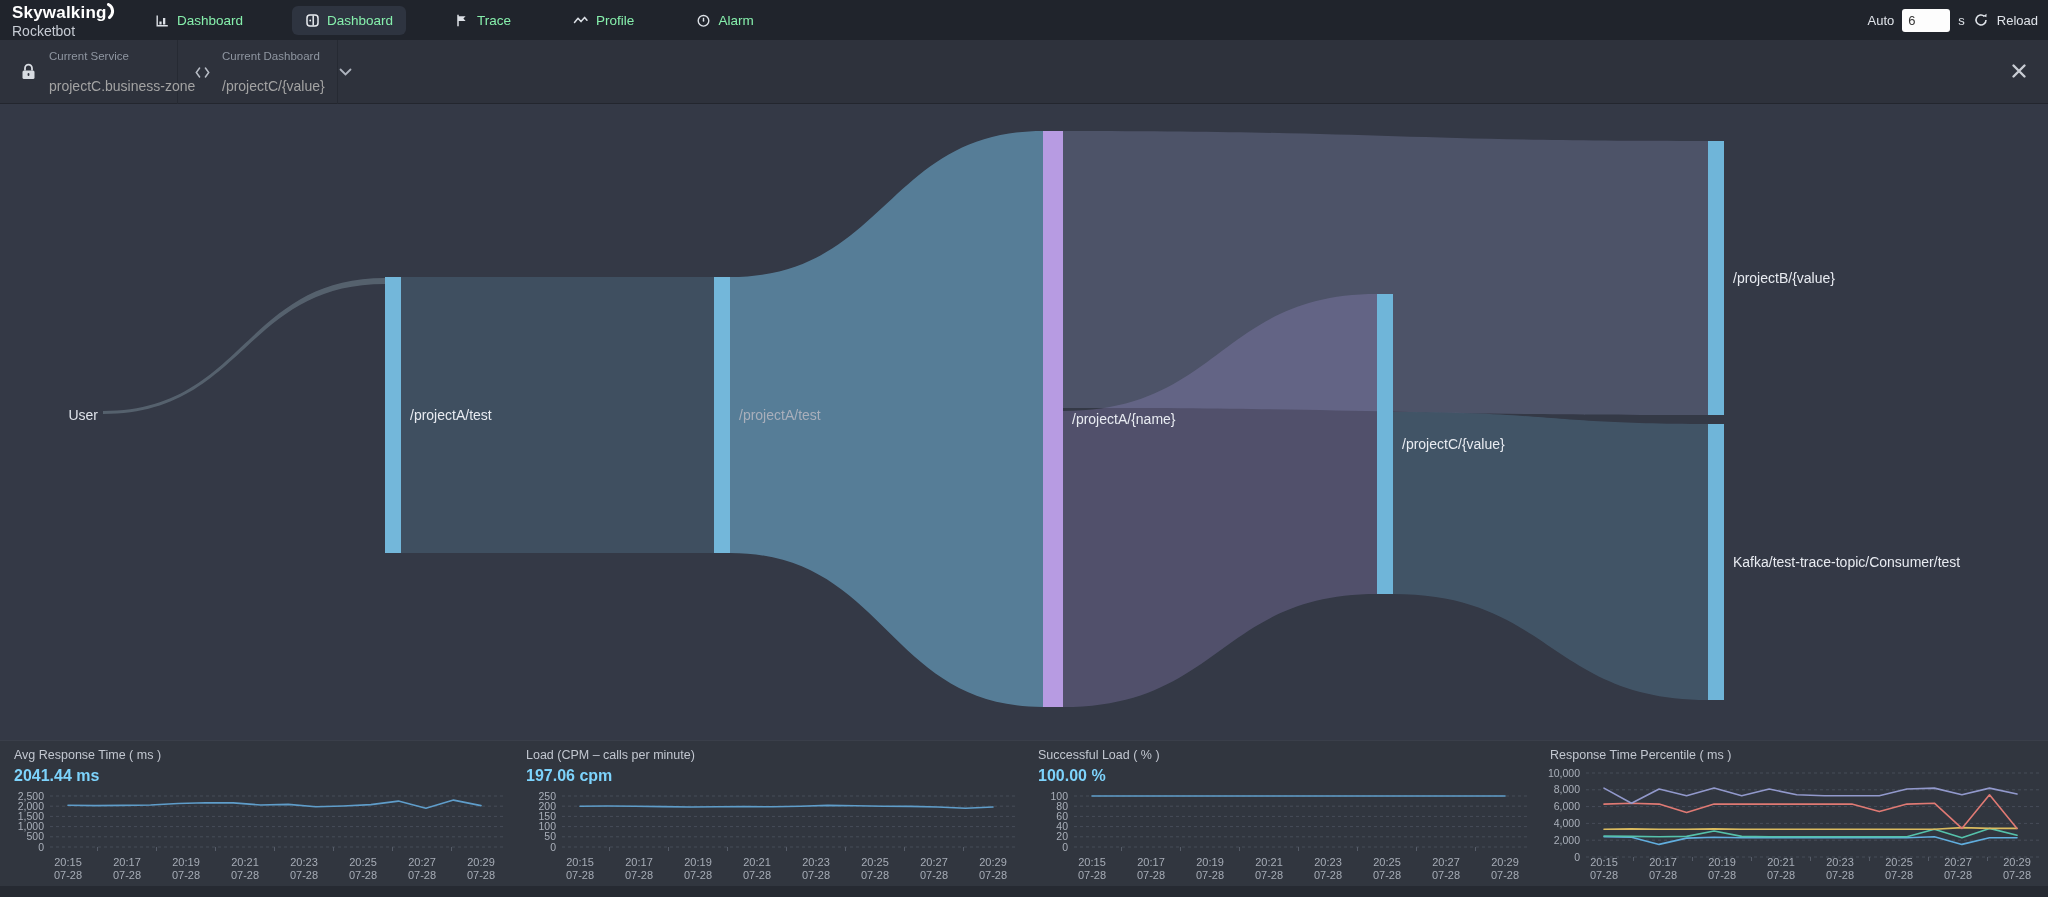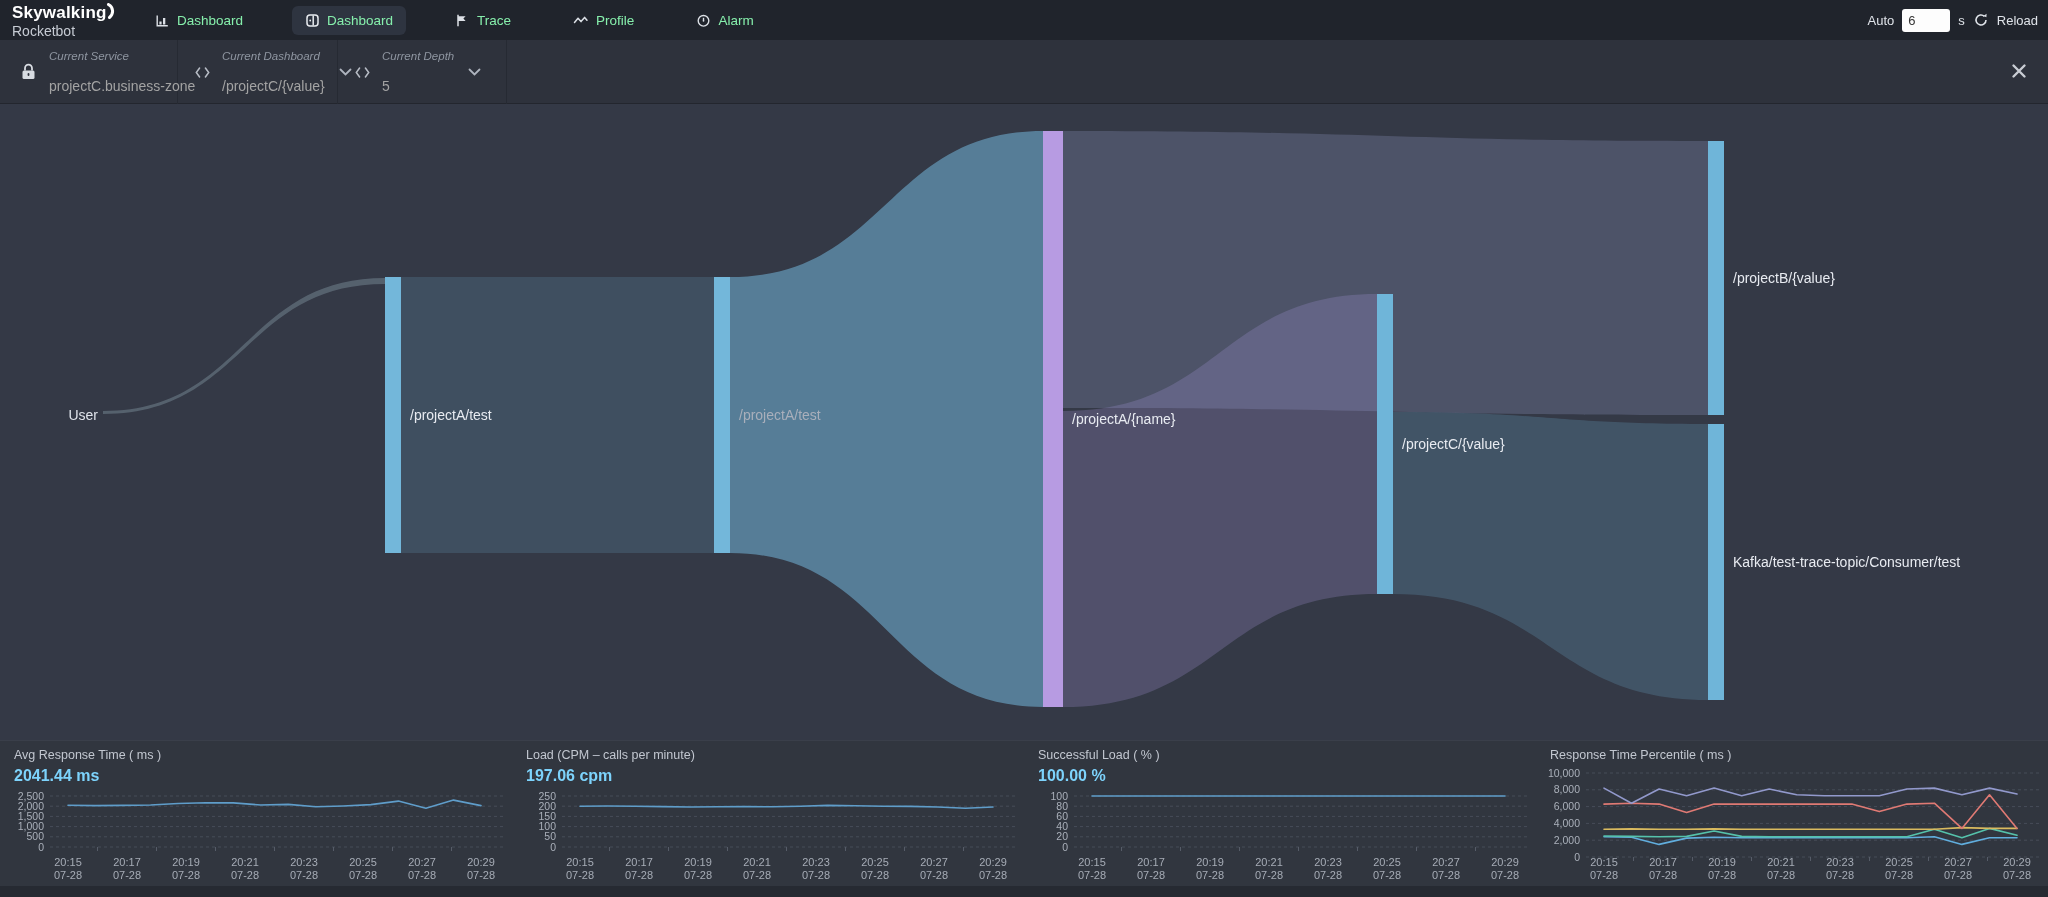--- a/index.html
+++ b/index.html
@@ -21,21 +21,21 @@
   .nav-right { position:absolute; right:10px; top:0; height:40px; display:flex; align-items:center; gap:8px;
                color:#dfe3e9; font-size:13px; }
   .auto-input { width:48px; height:23px; border:none; border-radius:3px; background:#fdfdfd;
                 font-size:13px; color:#333; padding:0 6px; font-family:inherit; }
 
   
   .filterbar { position:absolute; left:0; top:40px; width:2048px; height:64px; background:#2e323c;
                border-bottom:1px solid #23262e; z-index:4; }
   .fsec { position:absolute; top:0; height:64px; border-right:1px solid #262a33; display:flex; align-items:center; }
   .fsec .ficon { flex:0 0 auto; margin:0 12px 0 0; display:flex; }
-  .ftext .flabel { font-size:11.5px; color:#8f96a1; margin-bottom:16px;font-style:italic; }
+  .ftext .flabel { font-size:11.5px; color:#8f96a1; margin-bottom:16px; }
   .ftext .fvalue { font-size:14px; color:#a3a3a3; white-space:nowrap; }
   .fchev { margin-left:14px; display:flex; }
   .close-btn { position:absolute; right:18px; top:22px; width:20px; height:20px; cursor:pointer; display:flex; }
 
   
   .sankey-wrap { position:absolute; left:0; top:104px; width:2048px; height:636px; background:#343946; }
   #sankey { position:absolute; left:0; top:0; }
 
   
   .charts { position:absolute; left:0; top:740px; width:2048px; height:146px; background:#31363f;
@@ -138,36 +138,20 @@
     </div>
     <div class="fsec" style="left:178px;width:160px;padding-left:17px">
       <span class="ficon">
           <svg width="15" height="13" viewBox="0 0 15 13">
             <path d="M4.6 2L1.3 6.5 4.6 11M10.4 2l3.3 4.5-3.3 4.5" stroke="#b8bdc6" stroke-width="1.5" fill="none" stroke-linecap="round"></path>
           </svg>
         </span>
       <span class="ftext">
         <div class="flabel">Current Dashboard</div>
         <div class="fvalue">/projectC/{value}</div>
-      </span>
-      <span class="fchev">
-          <svg width="13" height="9" viewBox="0 0 13 9">
-            <path d="M1.5 1.5l5 5 5-5" stroke="#aeb4be" stroke-width="1.8" fill="none" stroke-linecap="round"></path>
-          </svg>
-        </span>
-    </div>
-    <div class="fsec" style="left:338px;width:169px;padding-left:17px">
-      <span class="ficon">
-          <svg width="15" height="13" viewBox="0 0 15 13">
-            <path d="M4.6 2L1.3 6.5 4.6 11M10.4 2l3.3 4.5-3.3 4.5" stroke="#b8bdc6" stroke-width="1.5" fill="none" stroke-linecap="round"></path>
-          </svg>
-        </span>
-      <span class="ftext" style="min-width:72px">
-        <div class="flabel">Current Depth</div>
-        <div class="fvalue">5</div>
       </span>
       <span class="fchev">
           <svg width="13" height="9" viewBox="0 0 13 9">
             <path d="M1.5 1.5l5 5 5-5" stroke="#aeb4be" stroke-width="1.8" fill="none" stroke-linecap="round"></path>
           </svg>
         </span>
     </div>
     <div class="close-btn">
         <svg width="18" height="18" viewBox="0 0 18 18">
           <path d="M3.5 3.5l11 11M14.5 3.5l-11 11" stroke="#c9cdd4" stroke-width="2.4" stroke-linecap="round"></path>

